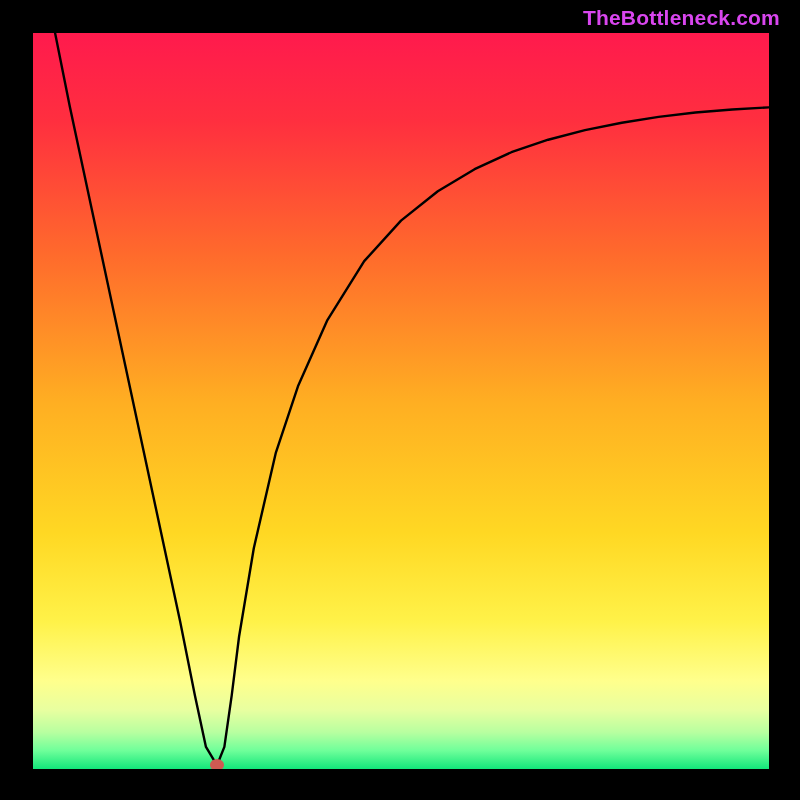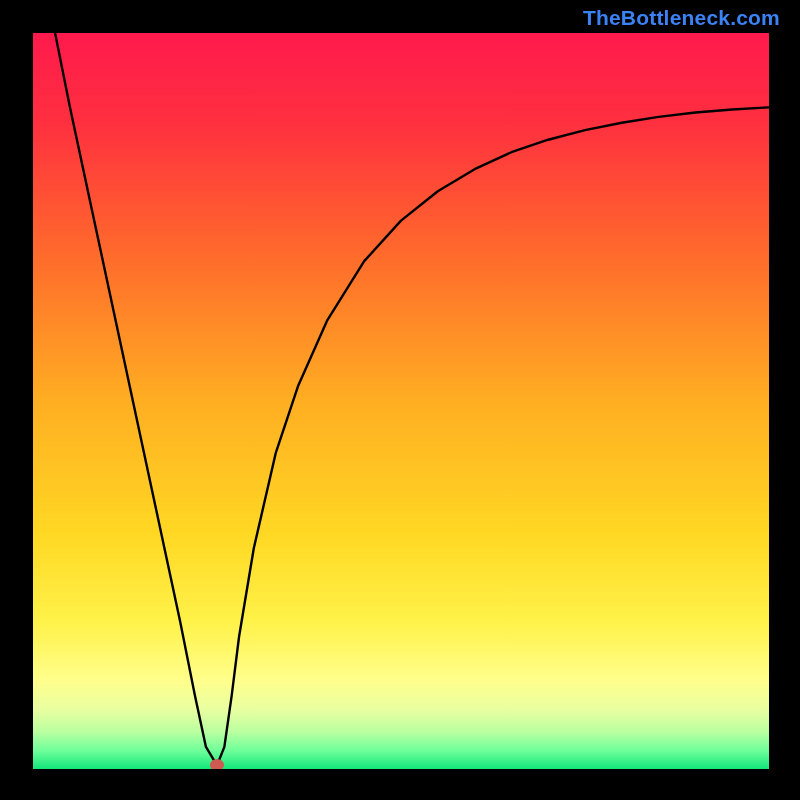--- a/index.html
+++ b/index.html
@@ -39,21 +39,21 @@
     transform: translate(-50%, -50%);
   }
   .watermark {
     position: absolute;
     top: 6px;
     right: 20px;
     font-family: Arial, Helvetica, sans-serif;
     font-size: 21px;
     font-weight: 600;
     letter-spacing: 0.2px;
-    color: #3b82f6;
+    color: #d946ef;
     user-select: none;
   }
 </style>
 </head>
 <body>
 <div class="frame">
 
   <div class="watermark">TheBottleneck.com</div>
 
   <div class="plot-area">

